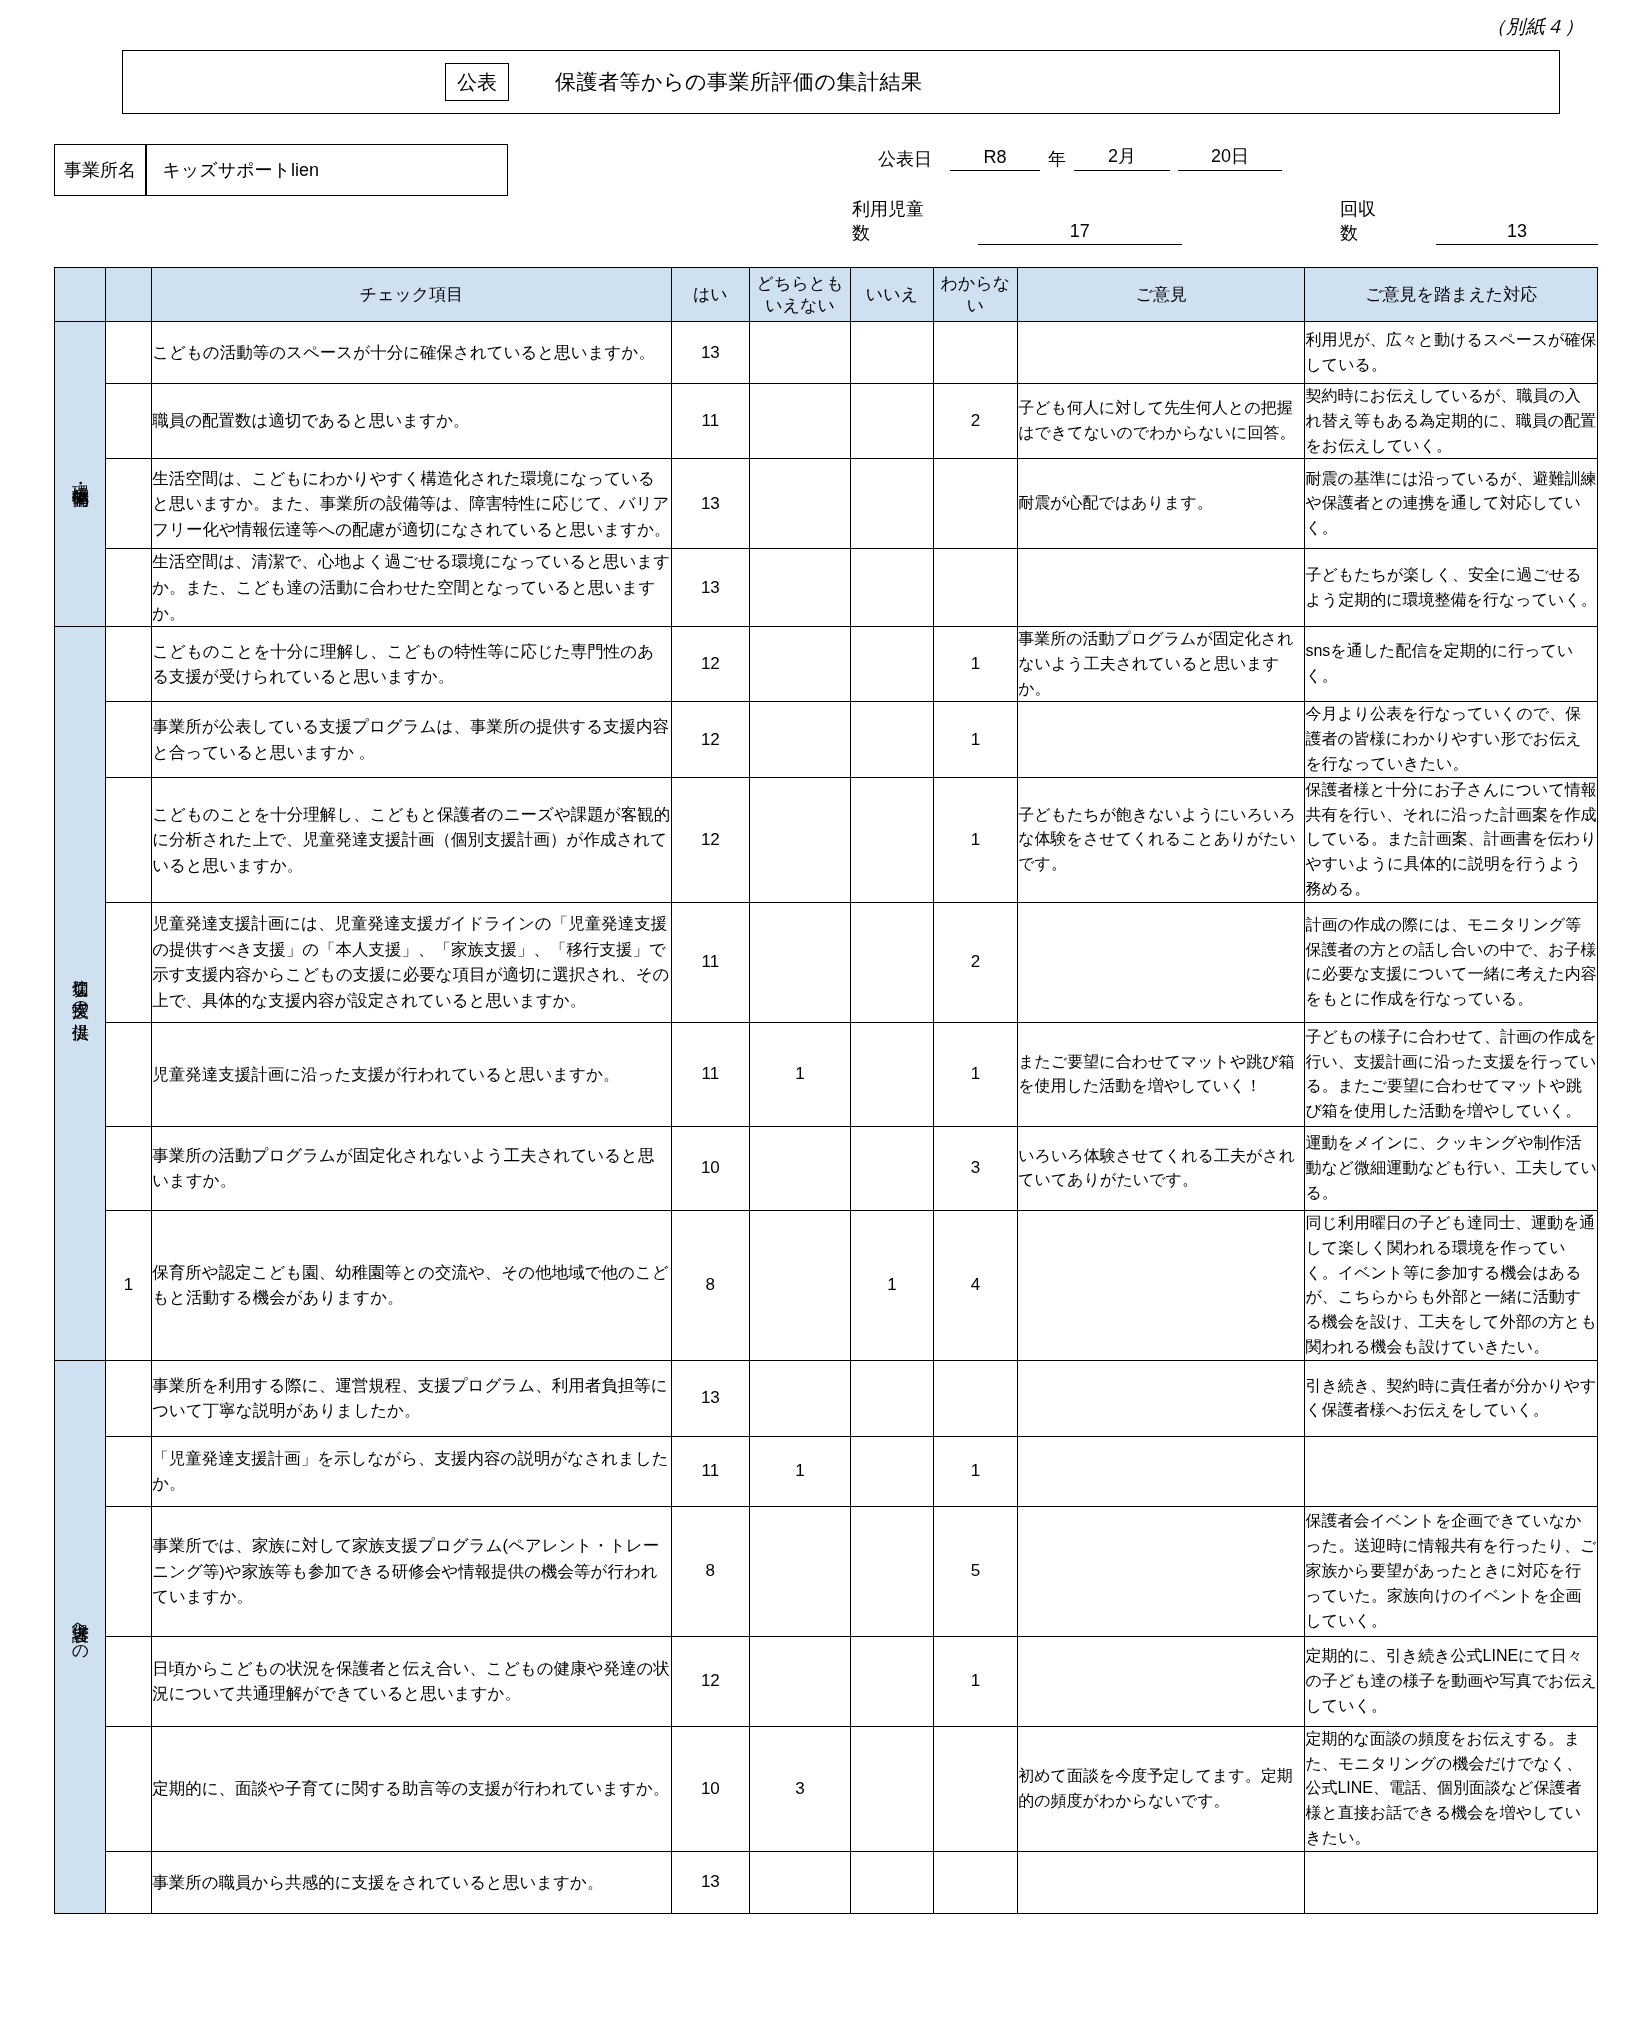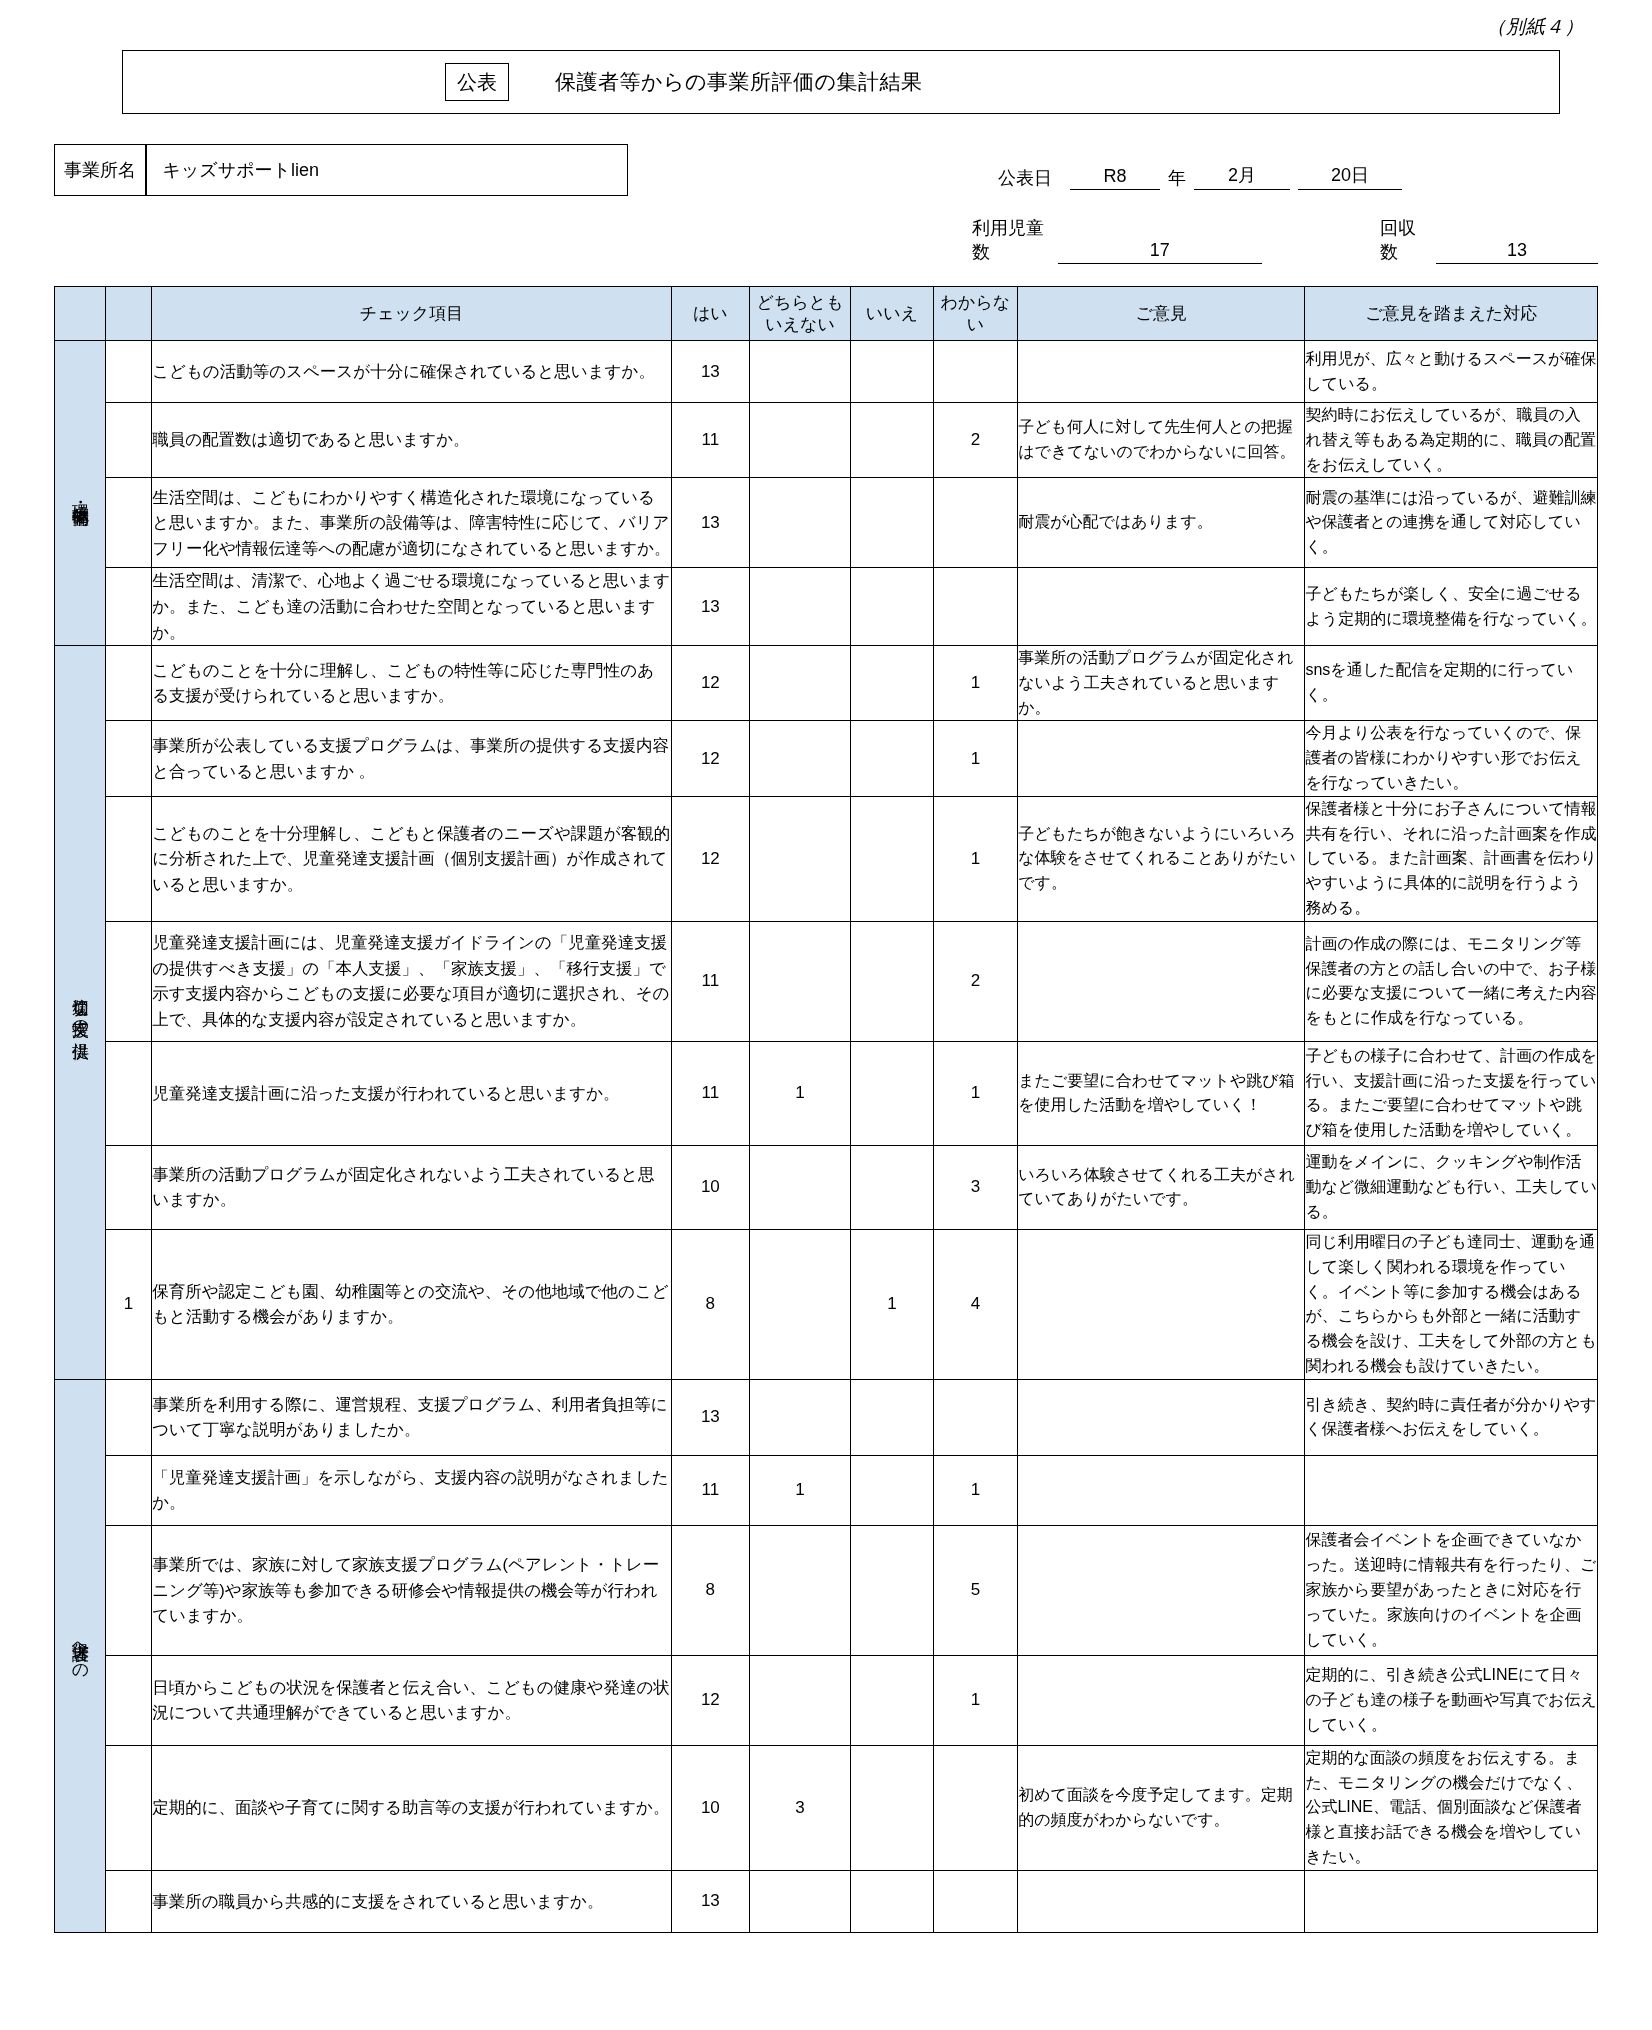--- a/index.html
+++ b/index.html
@@ -75,37 +75,38 @@
     font-size: 18px;
   }
   .right-info {
     flex: 1;
     padding-left: 10px;
   }
   .pub-line {
     display: flex;
     align-items: flex-end;
     font-size: 18px;
-    margin-top: 19px;
+    margin-top: 0;
     padding-left: 360px;
   }
   .pub-line .lbl { margin-right: 18px; }
   .u-field {
     border-bottom: 1.2px solid #000;
     display: inline-flex;
     align-items: flex-end;
     justify-content: center;
     padding-bottom: 2px;
   }
   .cnt-line {
     display: flex;
     align-items: flex-end;
     font-size: 18px;
     margin-top: 26px;
     padding-left: 334px;
+    gap: 40px;
   }
   .cnt-line .lbl { margin-right: 12px; }
 
   table.main {
     border-collapse: collapse;
     table-layout: fixed;
     width: 1544px;
     margin-top: 22px;
     font-size: 16.5px;
   }

